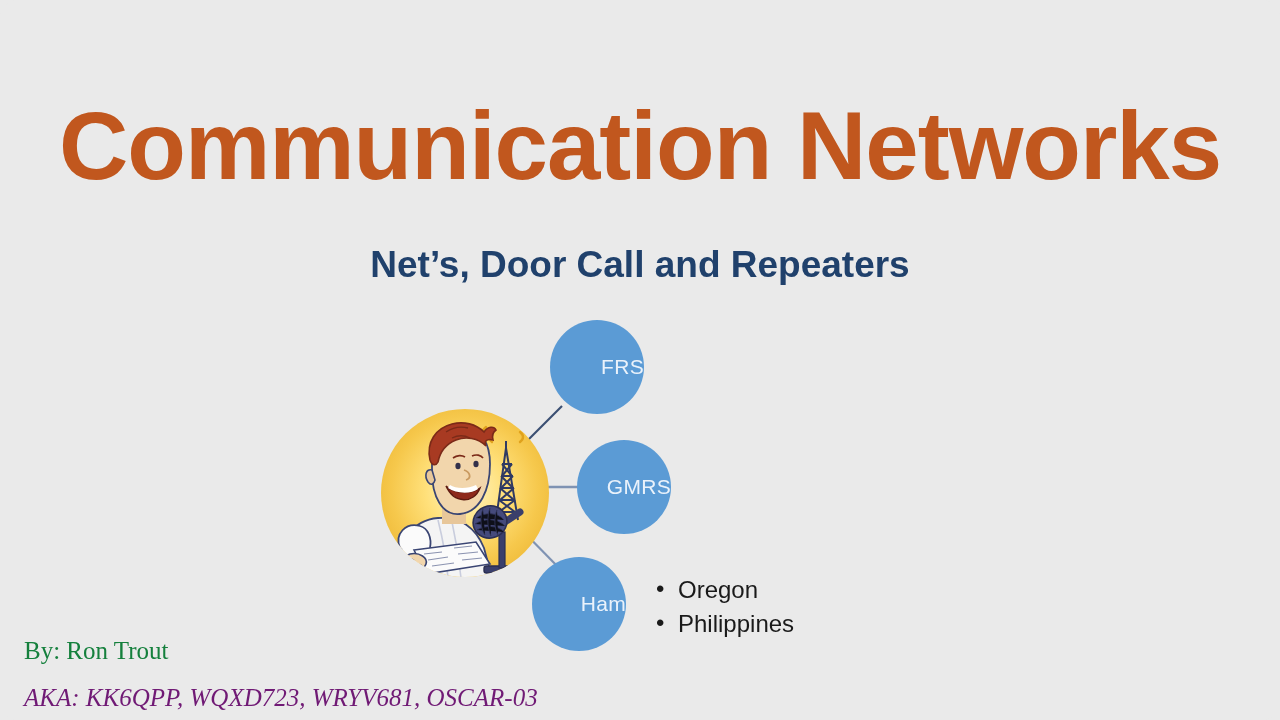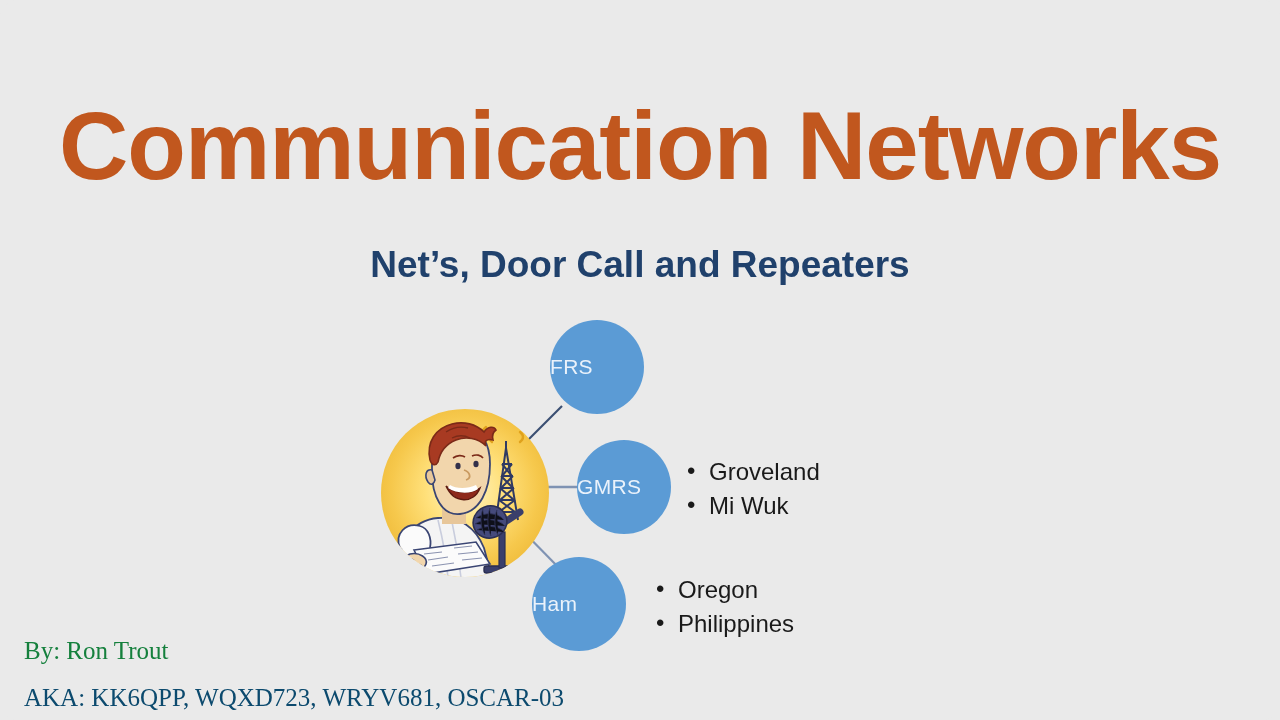--- a/index.html
+++ b/index.html
@@ -66,21 +66,21 @@
     height: 370px;
     overflow: visible;
   }
   .node {
     position: absolute;
     border-radius: 50%;
     background: #5b9bd5;
     color: #eaf2fb;
     display: flex;
     align-items: center;
-    justify-content: flex-start;
+    justify-content: flex-end;
     font-size: 21px;
     font-weight: normal;
     letter-spacing: 0.3px;
   }
   .node-frs  { left: 180px; top: 10px;  width: 94px; height: 94px; }
   .node-gmrs { left: 207px; top: 130px; width: 94px; height: 94px; }
   .node-ham  { left: 162px; top: 247px; width: 94px; height: 94px; }
 
   .bullets {
     position: absolute;
@@ -131,22 +131,23 @@
     font-size: 25px;
     color: #15803d;
     white-space: nowrap;
   }
   .aka {
     position: absolute;
     left: 24px;
     top: 684px;
     font-family: "Liberation Serif", serif;
     font-size: 25px;
-    color: #0c4a6e;
-    white-space: nowrap;
+    color: #701a75;
+    white-space: nowrap;
+    font-style: italic;
   }
 </style>
 </head>
 <body>
 
 <div class="slide">
 
   <div class="title">Communication Networks</div>
   <div class="subtitle">Net’s, Door Call and Repeaters</div>
 
@@ -252,26 +253,20 @@
       <span>FRS</span>
     </div>
     <div class="node node-gmrs">
       <span>GMRS</span>
     </div>
     <div class="node node-ham">
       <span>Ham</span>
     </div>
 
 
-    <div class="bullets bullets-gmrs">
-      <ul>
-        <li>Groveland</li>
-        <li>Mi Wuk</li>
-      </ul>
-    </div>
 
     <div class="bullets bullets-ham">
       <ul>
         <li>Oregon</li>
         <li>Philippines</li>
       </ul>
     </div>
 
   </div>
 

